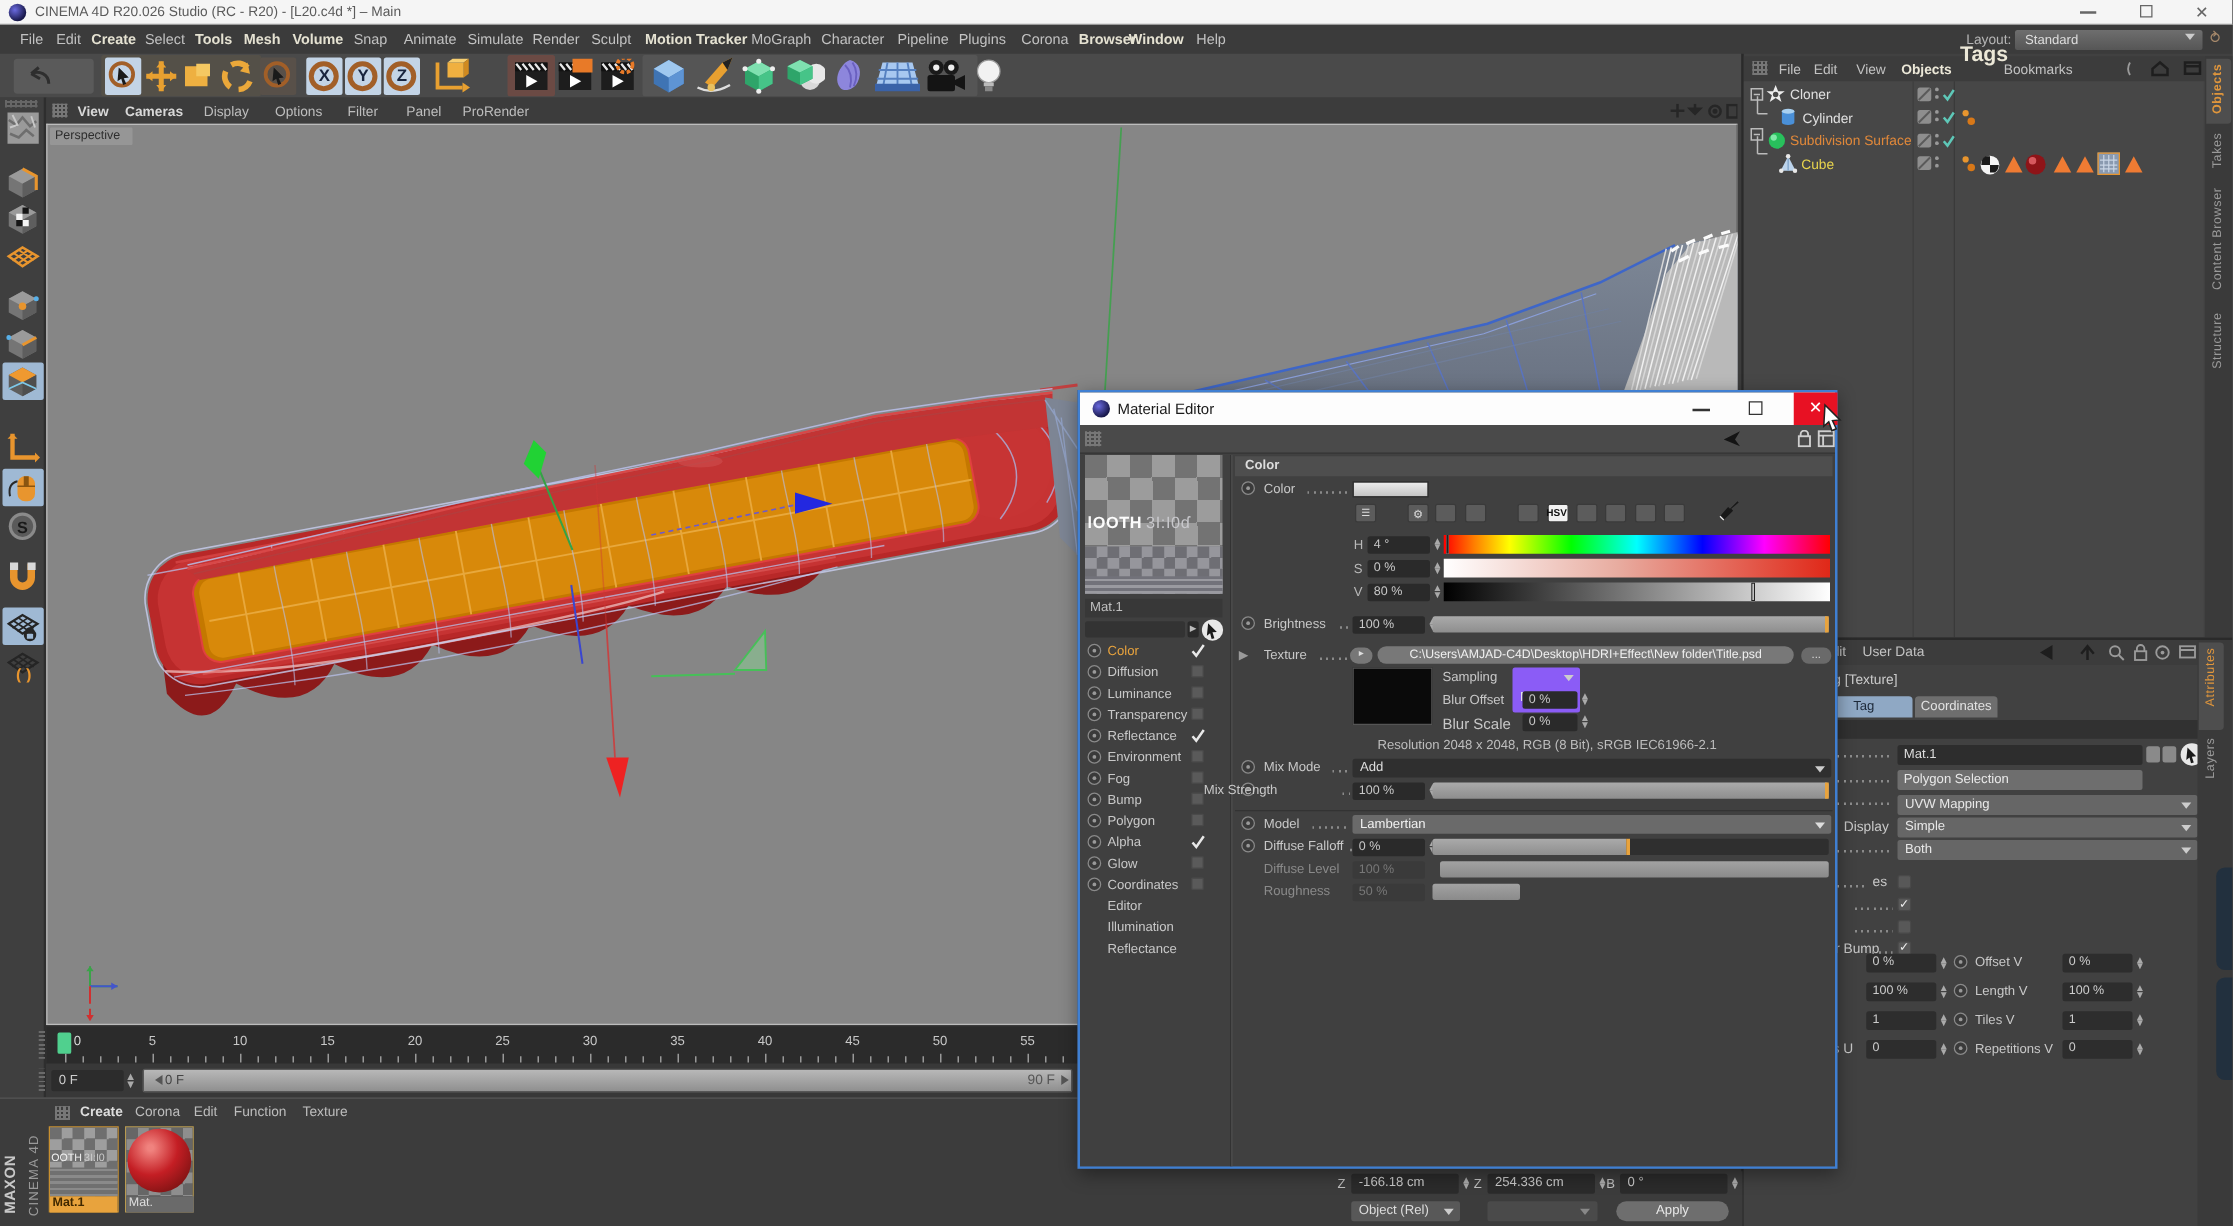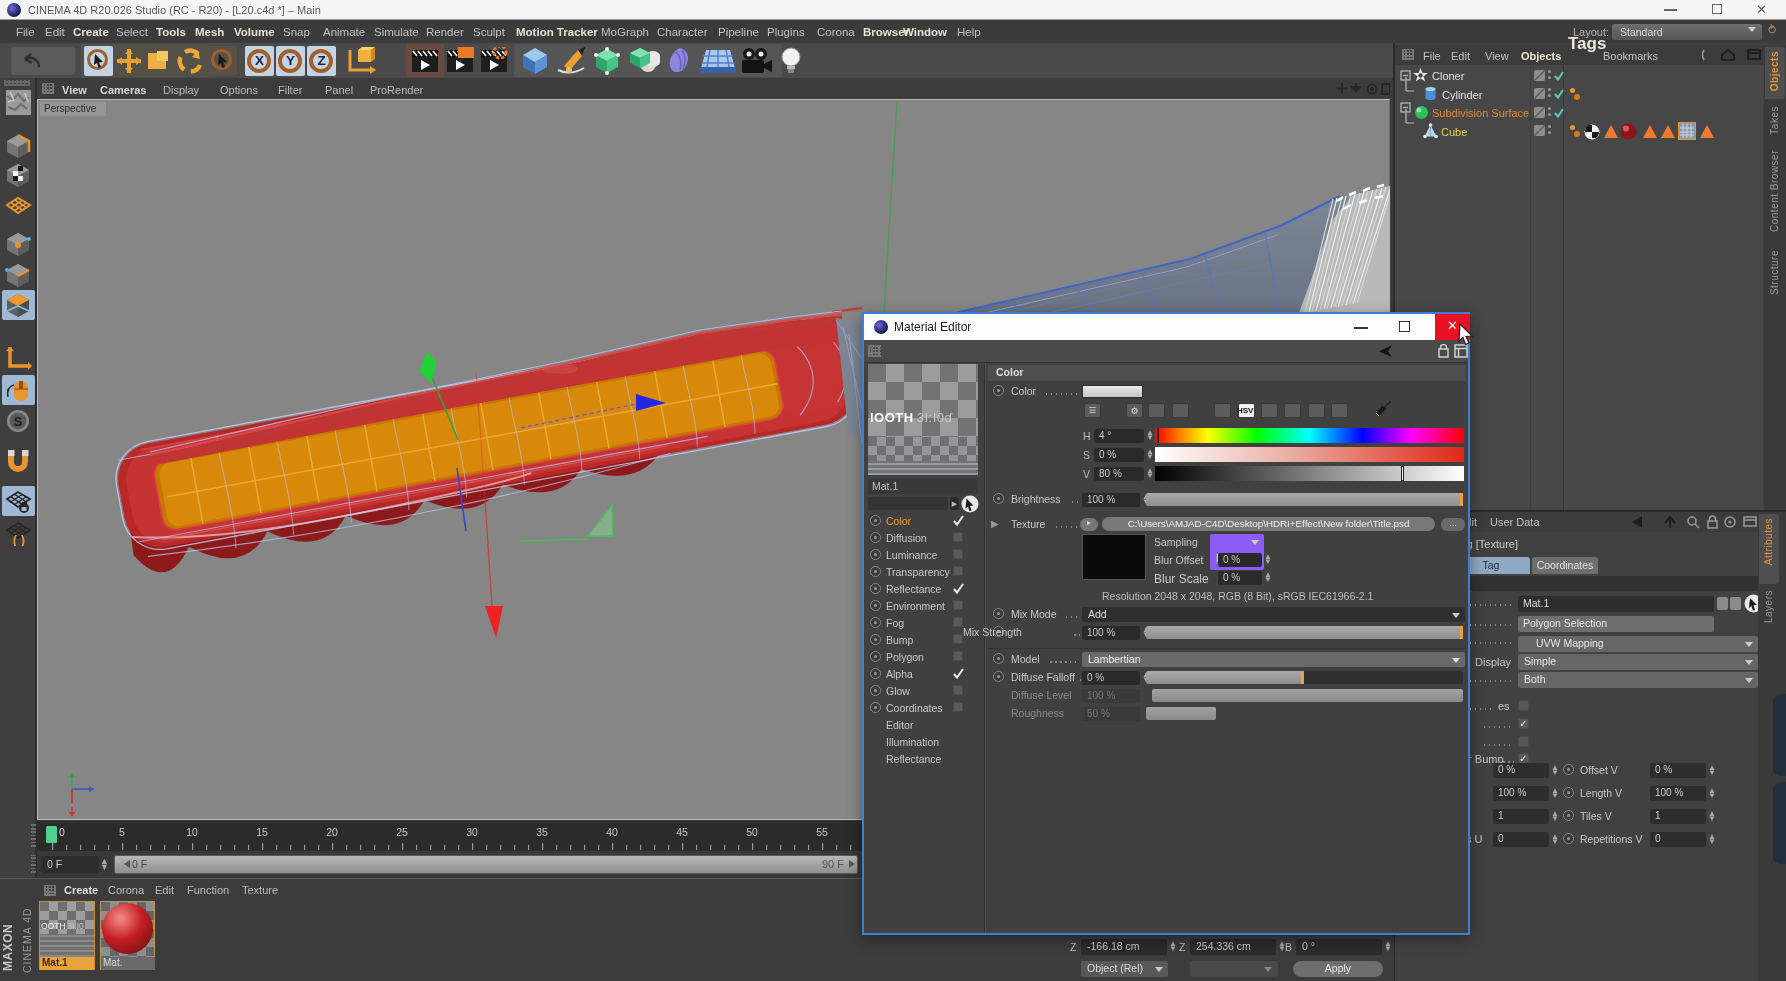--- a/index.html
+++ b/index.html
@@ -638,21 +638,21 @@
 <div class="a" style="left:1532px;top:557px;width:66px;height:17px;background:#6e6e6e;border-radius:3px 3px 0 0;color:#e2e2e2;font-size:10.5px;text-align:center;padding-top:2px">Coordinates</div>
 <div class="a" style="left:1445px;top:576px;width:318px;height:15px;background:#313131"></div>
 <div class="a" style="left:1518px;top:596px;width:196px;height:16px;background:#2d2d2d;border-radius:2px;color:#ddd;font-size:10.5px;padding:1px 5px">Mat.1</div>
 <div class="a" style="left:1717px;top:597px;width:11px;height:13px;background:#8a8a8a;border-radius:2px"></div>
 <div class="a" style="left:1730px;top:597px;width:11px;height:13px;background:#8a8a8a;border-radius:2px"></div>
 <svg class="a" style="left:1744px;top:594px" width="19" height="19">
     <circle cx="9.5" cy="9.5" r="9" fill="#e8e8e8"></circle>
     <path d="M6 4 L13 11 L9.5 11.3 L11 16 L8.8 16.6 L7.6 12 L5 14 Z" fill="#1a1a1a"></path>
   </svg>
 <div class="a" style="left:1518px;top:616px;width:196px;height:16px;background:#6e6e6e;border-radius:2px;color:#e8e8e8;font-size:10.5px;padding:1px 5px">Polygon Selection</div>
-<div class="a" style="left:1518px;top:636px;width:240px;height:16px;background:#666;border-radius:2px;color:#e8e8e8;font-size:10.5px;padding:1px 18px">UVW Mapping</div>
+<div class="a" style="left:1518px;top:636px;width:240px;height:16px;background:#666;border-radius:2px;color:#e8e8e8;font-size:10.5px;padding:1px 6px">UVW Mapping</div>
 <div class="a" style="left:1745px;top:642px;width:0;height:0;border:4px solid transparent;border-top:5px solid #ccc"></div>
 <div class="a" style="left:1475px;top:656px;font-size:11px;color:#c8c8c8">Display</div>
 <div class="a" style="left:1518px;top:654px;width:240px;height:16px;background:#666;border-radius:2px;color:#e8e8e8;font-size:10.5px;padding:1px 6px">Simple</div>
 <div class="a" style="left:1745px;top:660px;width:0;height:0;border:4px solid transparent;border-top:5px solid #ccc"></div>
 <div class="a" style="left:1518px;top:672px;width:240px;height:16px;background:#666;border-radius:2px;color:#e8e8e8;font-size:10.5px;padding:1px 6px">Both</div>
 <div class="a" style="left:1745px;top:678px;width:0;height:0;border:4px solid transparent;border-top:5px solid #ccc"></div>
 <div class="a" style="left:1498px;top:700px;font-size:11px;color:#c8c8c8">es</div>
 <div class="a chk" style="left:1518px;top:700px"></div>
 <div class="a chk" style="left:1518px;top:718px">✓</div>
 <div class="a chk" style="left:1518px;top:736px"></div>

